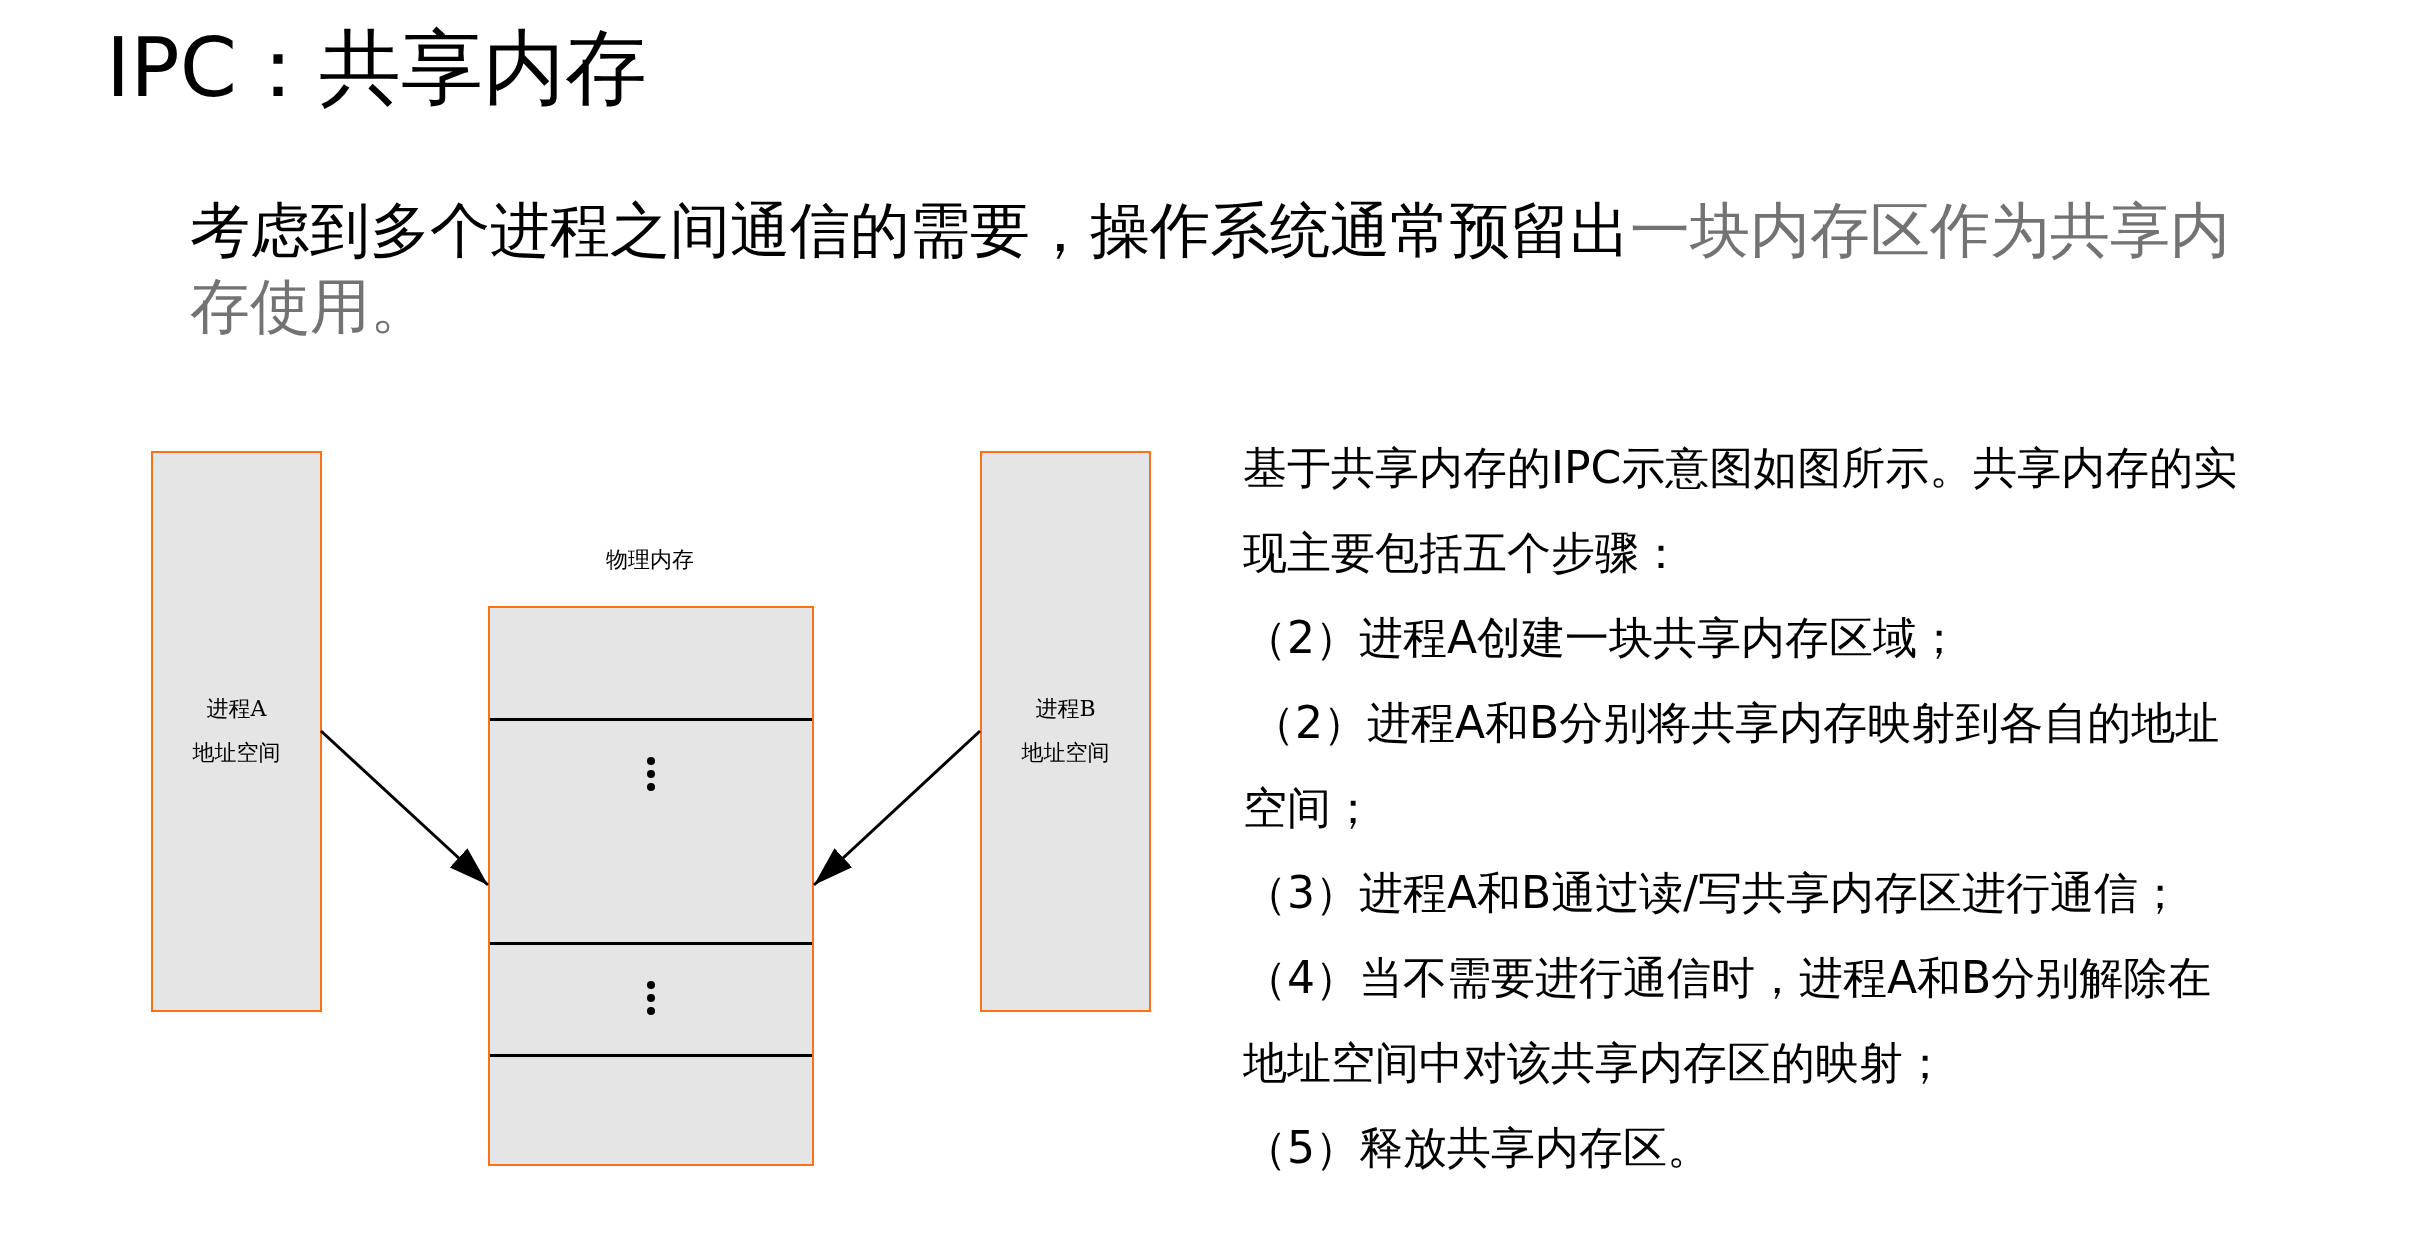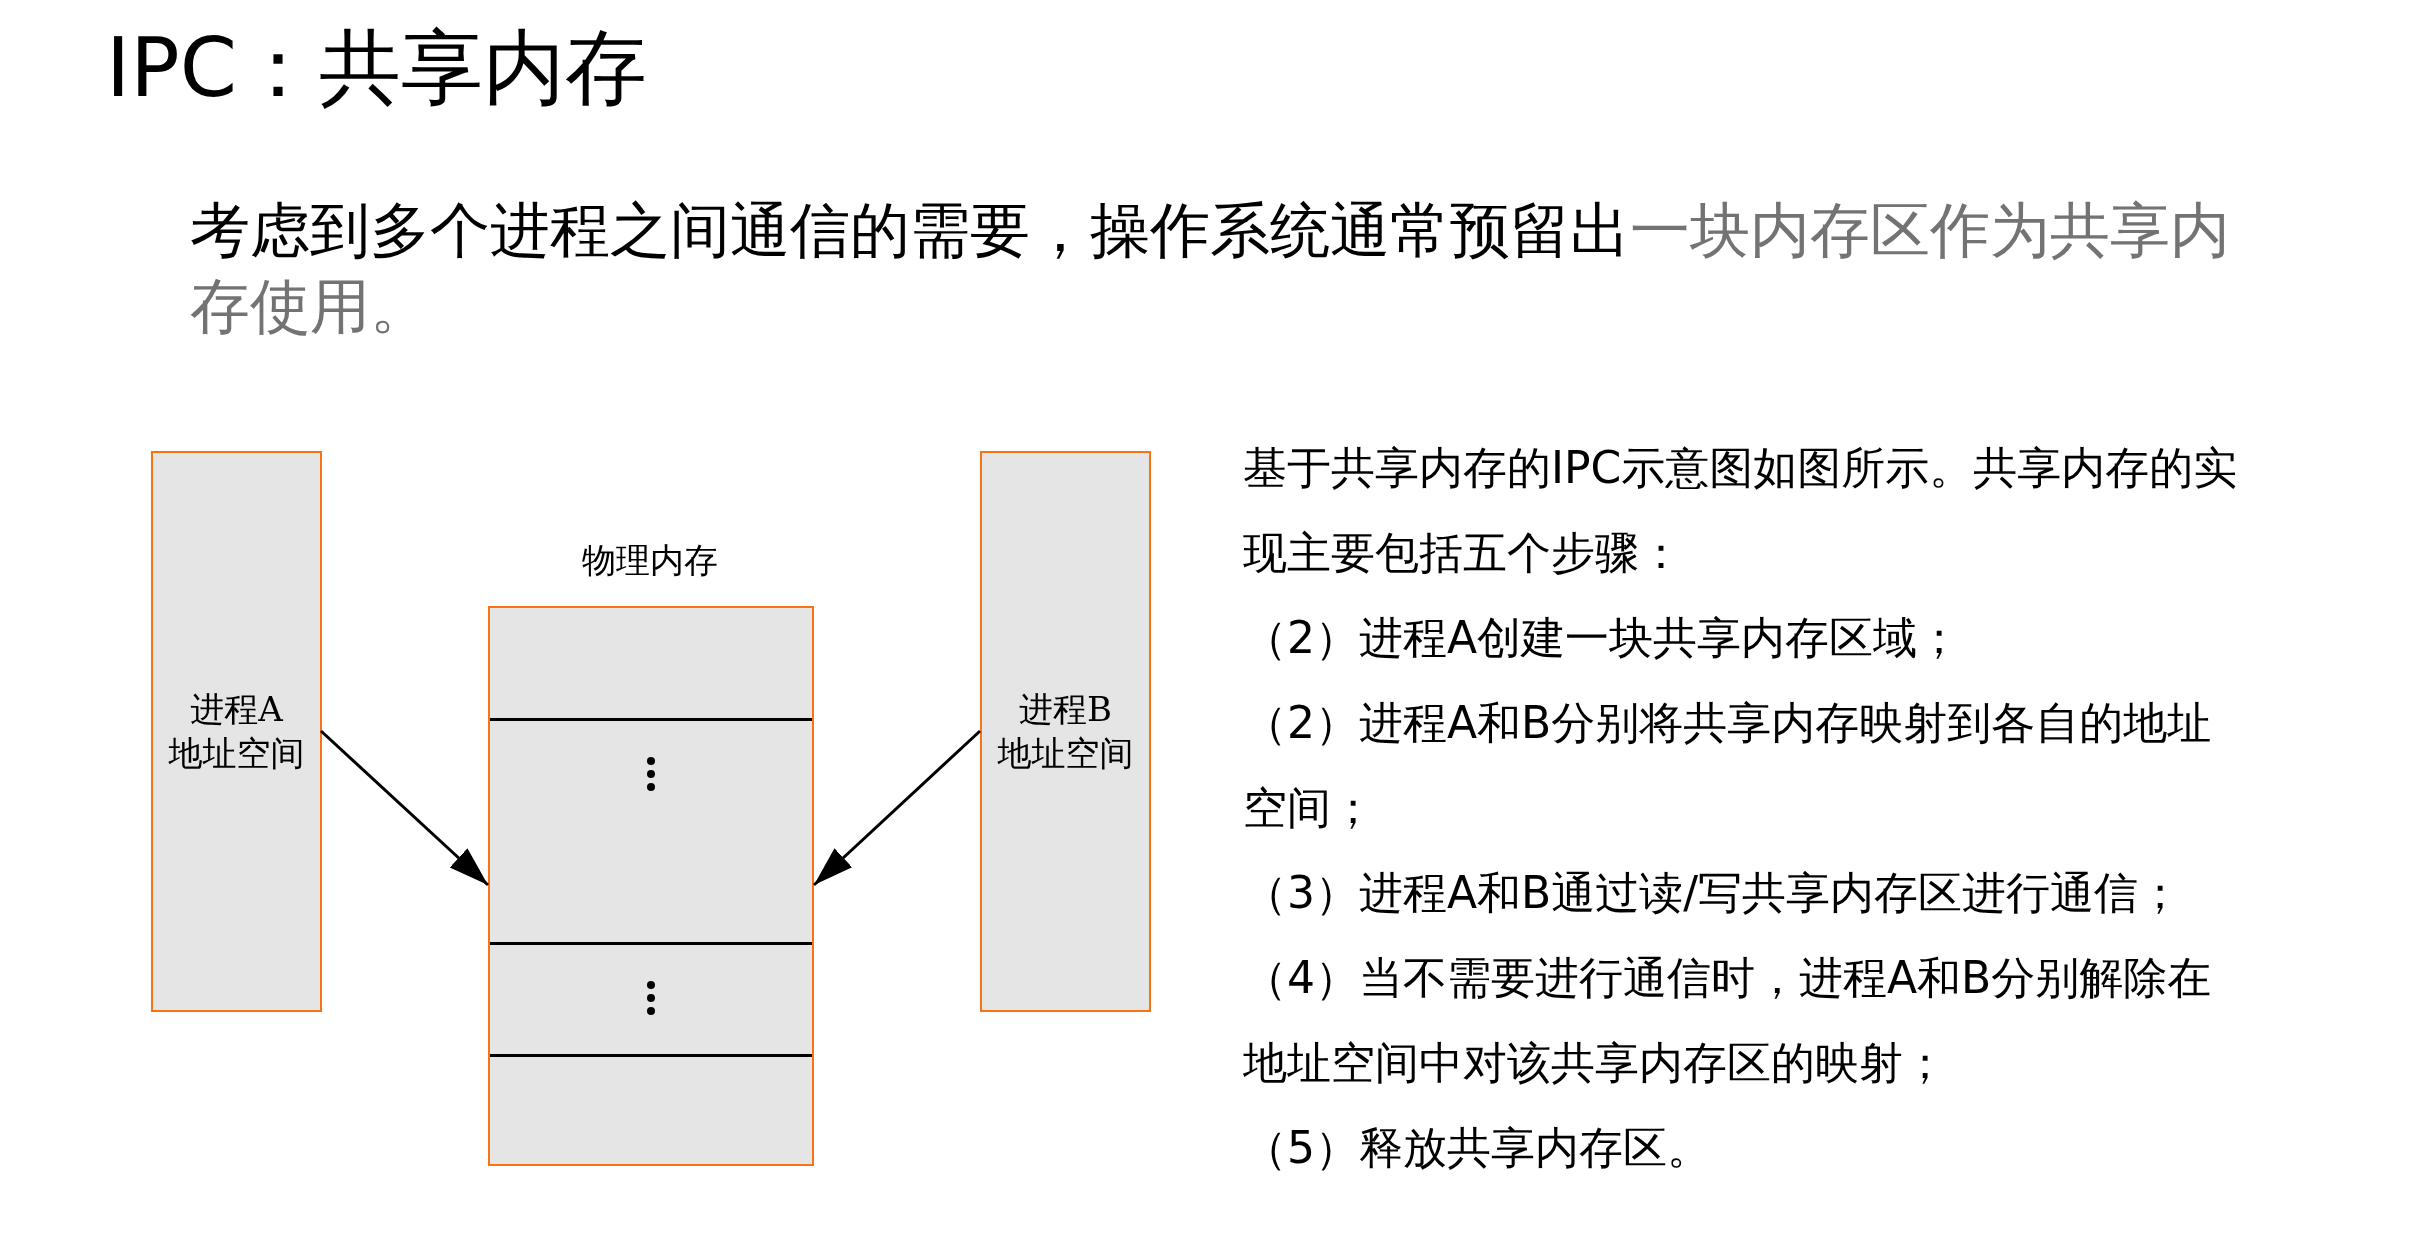--- a/index.html
+++ b/index.html
@@ -6,21 +6,21 @@
   body { width:2410px; height:1242px; position:relative; overflow:hidden;
          font-family:"DejaVu Sans","Liberation Sans",sans-serif; color:#000; }
   .abs { position:absolute; white-space:nowrap; }
   .title { left:106px; top:18px; font-size:82px; line-height:100px; }
   .sub { left:190px; font-size:60px; line-height:76px; }
   .sub1 { top:192px; }
   .sub2 { top:268px; }
   .blue { color:#737373; }
   .box { position:absolute; border:2px solid #f97316; box-sizing:border-box; background:#e5e5e5; }
   .dlabel { position:absolute; font-family:"DejaVu Serif","Liberation Serif",serif;
-            font-size:34px; line-height:44px; text-align:center; white-space:nowrap; }
+            font-size:22px; line-height:44px; text-align:center; white-space:nowrap; }
   .memrow { position:absolute; left:0; right:0; border-top:3px solid #000; box-sizing:border-box; }
   .memrow.first { border-top:none; }
   .vdots { position:absolute; left:50%; width:8px; margin-left:-4px; }
   .vdots i { display:block; width:8px; height:8px; border-radius:50%; background:#000; margin-bottom:5px; }
   .rtext { left:1243px; font-size:44px; line-height:85px; }
   svg.arrows { position:absolute; left:0; top:0; }
 </style>
 </head>
 <body>
 
@@ -76,19 +76,19 @@
     </defs>
     <line x1="321" y1="731" x2="488" y2="885" stroke="#000" stroke-width="3" marker-end="url(#ahb)"></line>
     <line x1="980" y1="731" x2="814" y2="885" stroke="#000" stroke-width="3" marker-end="url(#ahb)"></line>
   </svg>
 </div>
 
 <div>
   <div class="abs rtext" style="top:425px;">基于共享内存的IPC示意图如图所示。共享内存的实</div>
   <div class="abs rtext" style="top:510px;">现主要包括五个步骤：</div>
   <div class="abs rtext" style="top:595px;">（2）进程A创建一块共享内存区域；</div>
-  <div class="abs rtext" style="top:680px;">（2）进程A和B分别将共享内存映射到各自的地址</div>
+  <div class="abs rtext" style="top:680px;margin-left:8px;">（2）进程A和B分别将共享内存映射到各自的地址</div>
   <div class="abs rtext" style="top:765px;">空间；</div>
   <div class="abs rtext" style="top:850px;">（3）进程A和B通过读/写共享内存区进行通信；</div>
   <div class="abs rtext" style="top:935px;">（4）当不需要进行通信时，进程A和B分别解除在</div>
   <div class="abs rtext" style="top:1020px;">地址空间中对该共享内存区的映射；</div>
   <div class="abs rtext" style="top:1105px;">（5）释放共享内存区。</div>
 </div>
 
 </body></html>

